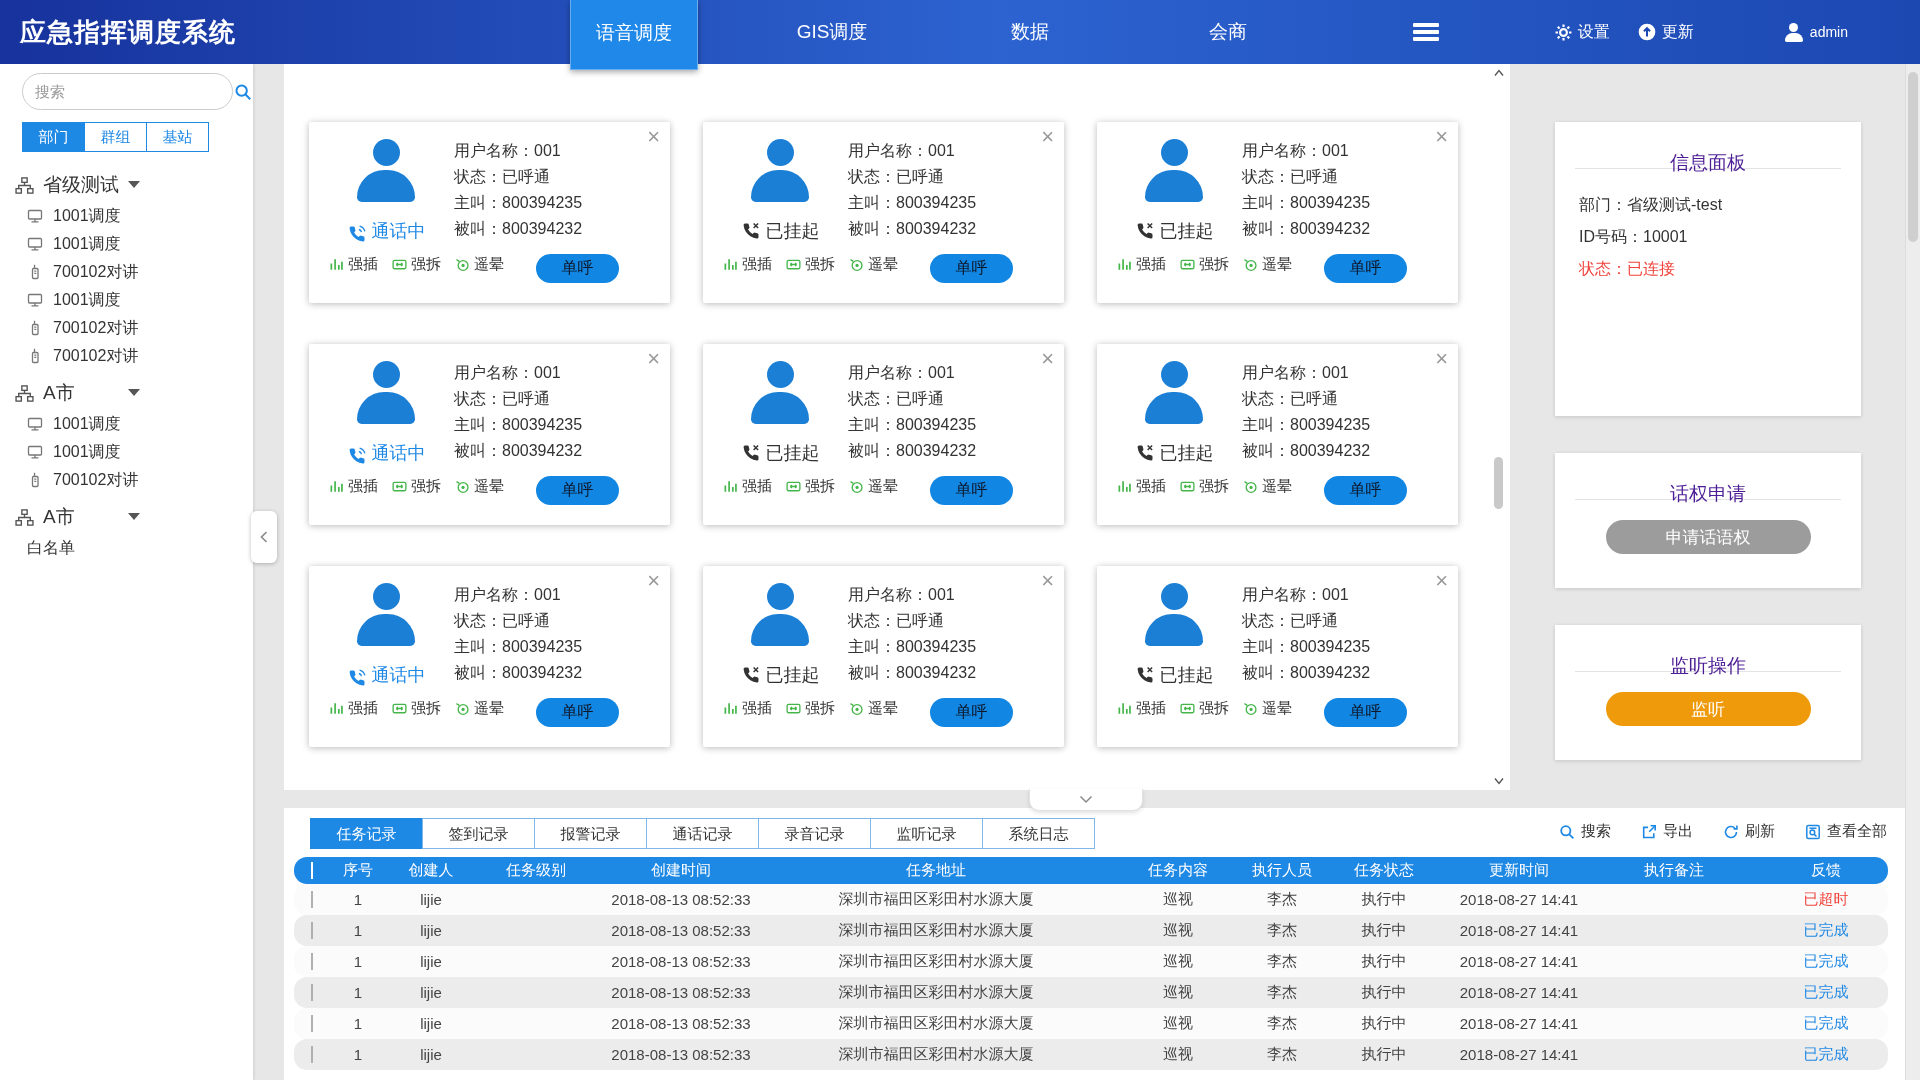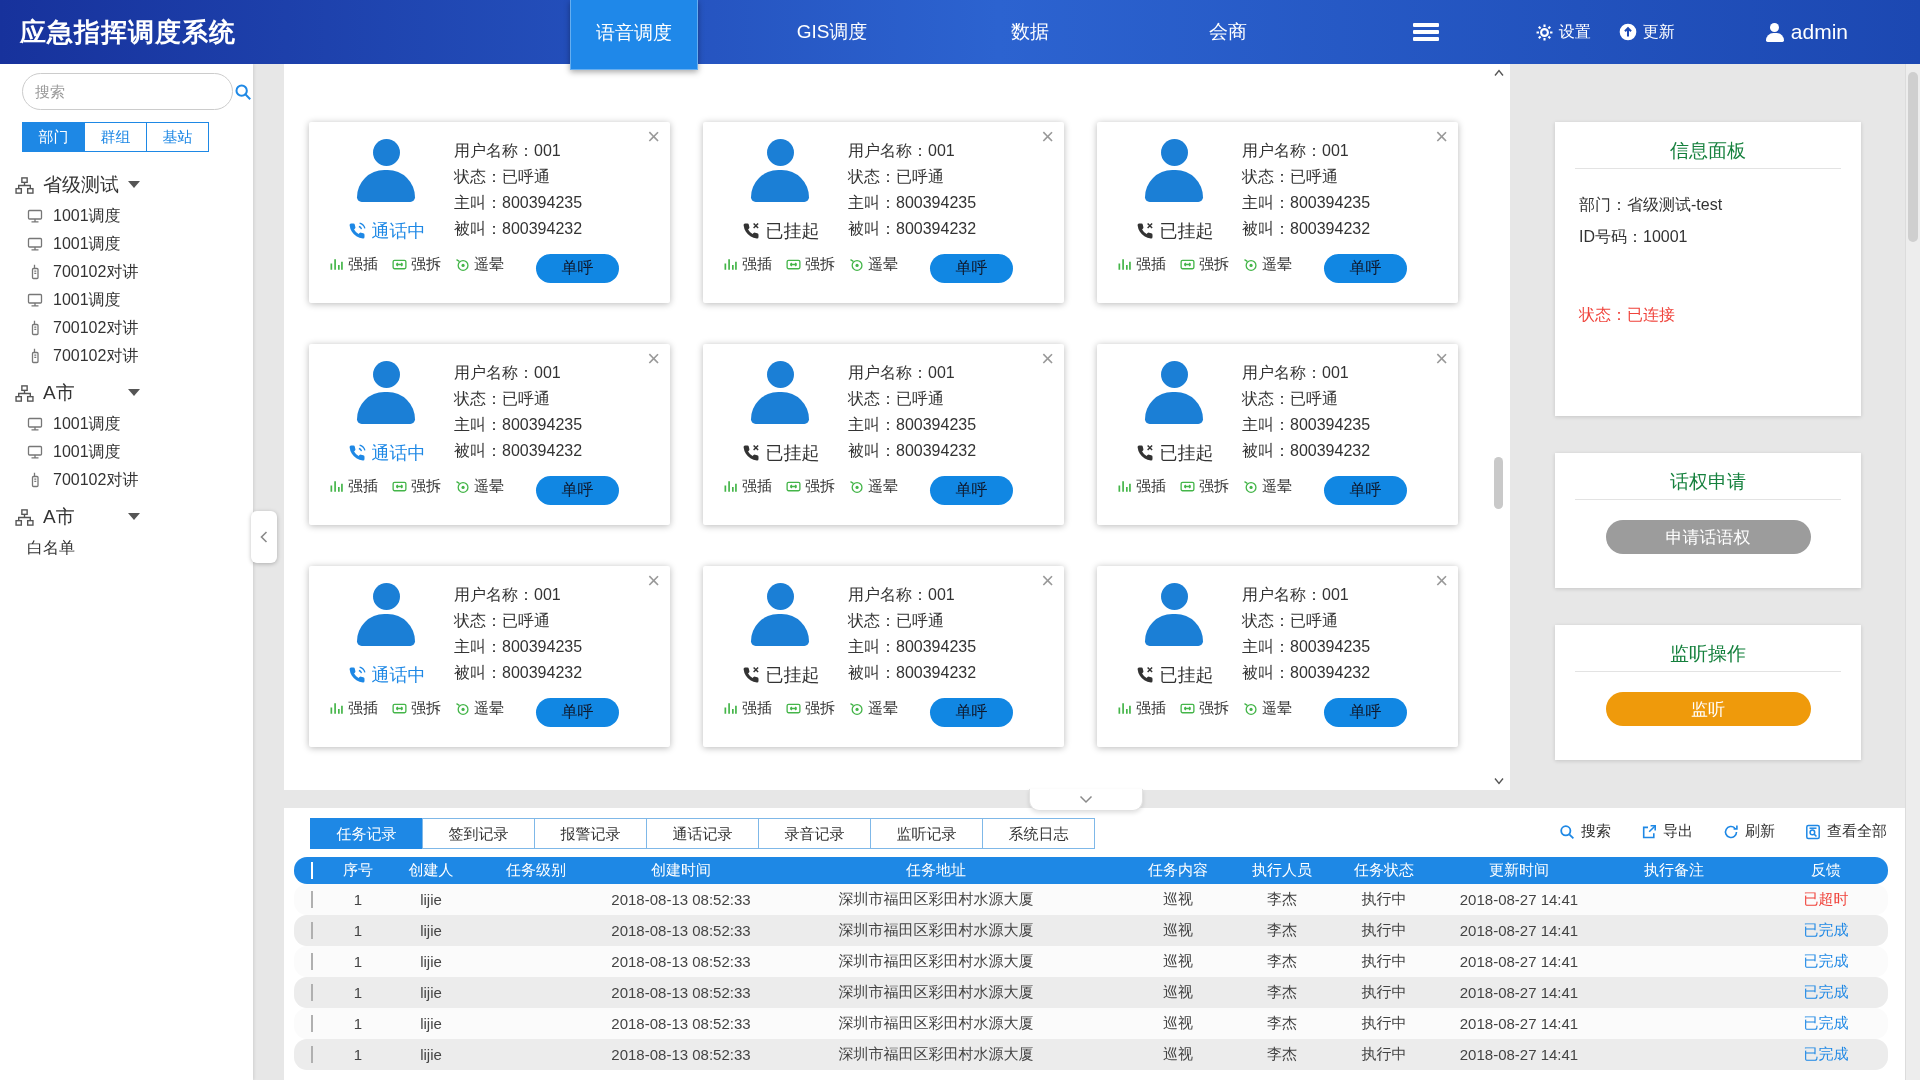--- a/index.html
+++ b/index.html
@@ -33,21 +33,21 @@
     position:absolute; left:50%; transform:translateX(-50%); top:0; width:128px; height:70px; line-height:66px;
     background:#1f88e9; border:1px solid #66aef0; border-top:none;
     box-shadow:0 2px 6px rgba(0,0,0,.35); z-index:2;
   }
   .burger { width:26px; cursor:pointer; }
   .burger div { height:4px; background:#fff; margin:3.4px 0; border-radius:1px; }
   .tb-right {
     position:absolute; right:72px; top:0; height:64px; display:flex; align-items:center; gap:28px; color:#fff; font-size:16px;
   }
   .tb-item { display:flex; align-items:center; gap:6px; cursor:pointer; }
-  .tb-admin { margin-left:62px; font-size:21px; }
+  .tb-admin { margin-left:62px; font-size:14px; }
   .admin-avatar { width:20px; }
   .admin-avatar .head { width:9px; height:9px; border-radius:50%; background:#fff; margin:0 auto; }
   .admin-avatar .bod { width:18px; height:9px; border-radius:9px 9px 2px 2px; background:#fff; margin:1px auto 0; }
 
   
   .sidebar {
     position:absolute; left:0; top:64px; width:253px; height:1016px; background:#fff;
     box-shadow:1px 0 3px rgba(0,0,0,.10); z-index:5;
   }
   .search-box {
@@ -91,21 +91,21 @@
     display:grid; grid-template-columns:repeat(3,361px); grid-auto-rows:181px; column-gap:33px; row-gap:41px;
   }
   .card {
     position:relative; background:#fff; box-shadow:0 1px 7px rgba(0,0,0,.28); border-radius:2px;
   }
   .card-close { position:absolute; right:10px; top:4px; font-size:22px; color:#999; cursor:pointer; line-height:1; }
   .avatar { position:absolute; left:46px; top:17px; width:62px; }
   .avatar .head { width:27px; height:27px; border-radius:50%; background:#1b7fd6; margin:0 auto; }
   .avatar .bod { width:58px; height:32px; border-radius:29px 29px 5px 5px; background:#1b7fd6; margin:4px auto 0; }
   .cc-status { position:absolute; left:20px; top:97px; width:115px; display:flex; align-items:center; justify-content:center; gap:6px; font-size:18px; }
-  .st-active .cc-status { color:#1e88e5; }
+  .st-active .cc-status { color:#1e88e5;align-items:flex-end; }
   .st-held .cc-status { color:#333; }
   .cc-info { position:absolute; left:145px; top:16px; font-size:16px; line-height:26px; color:#333; }
   .cc-actions { position:absolute; left:20px; top:133px; display:flex; align-items:center; gap:14px; font-size:15px; color:#333; }
   .cc-action { display:flex; align-items:center; gap:4px; cursor:pointer; }
   .cc-action .aicon { color:#44b549; }
   .cc-call-btn {
     position:absolute; left:227px; top:132px; width:83px; height:29px; border:none; border-radius:15px;
     background:#1187e3; color:#0f172a; font-size:16px; cursor:pointer; font-family:inherit;
   }
   
@@ -118,24 +118,24 @@
     border:1px solid #e2e2e2; border-top:none; border-radius:0 0 10px 10px;
     box-shadow:0 2px 4px rgba(0,0,0,.12); display:flex; align-items:center; justify-content:center;
     cursor:pointer; z-index:4;
   }
 
   
   .rpanel { position:absolute; left:1555px; width:306px; background:#fff; box-shadow:0 1px 4px rgba(0,0,0,.15); }
   .rp-info { top:122px; height:294px; }
   .rp-perm { top:453px; height:135px; }
   .rp-mon  { top:625px; height:135px; }
-  .rp-title { text-align:center; font-size:19px; color:#15803d; padding-top:16px; height:46px; }
+  .rp-title { text-align:center; font-size:19px; color:#4c1d95; padding-top:28px; height:46px; }
   .rp-divider { margin:0 20px; border-top:1px solid #e3e3e3; }
   .rp-body { padding:20px 24px 0; font-size:16px; line-height:32px; color:#333; }
-  .rp-status { margin-top:46px; color:#f0443c; }
+  .rp-status { color:#f0443c; }
   .pill-btn {
     display:block; margin:20px auto 0; width:205px; height:34px; border:none; border-radius:17px;
     color:#fff; font-size:17px; cursor:pointer; font-family:inherit;
   }
   .pill-gray { background:#9c9c9c; }
   .pill-orange { background:#ef9a0b; }
 
   
   .bottom-section { position:absolute; left:284px; top:808px; width:1621px; height:272px; background:#fff; }
   .btabs { position:absolute; left:10px; top:10px; display:flex; }

